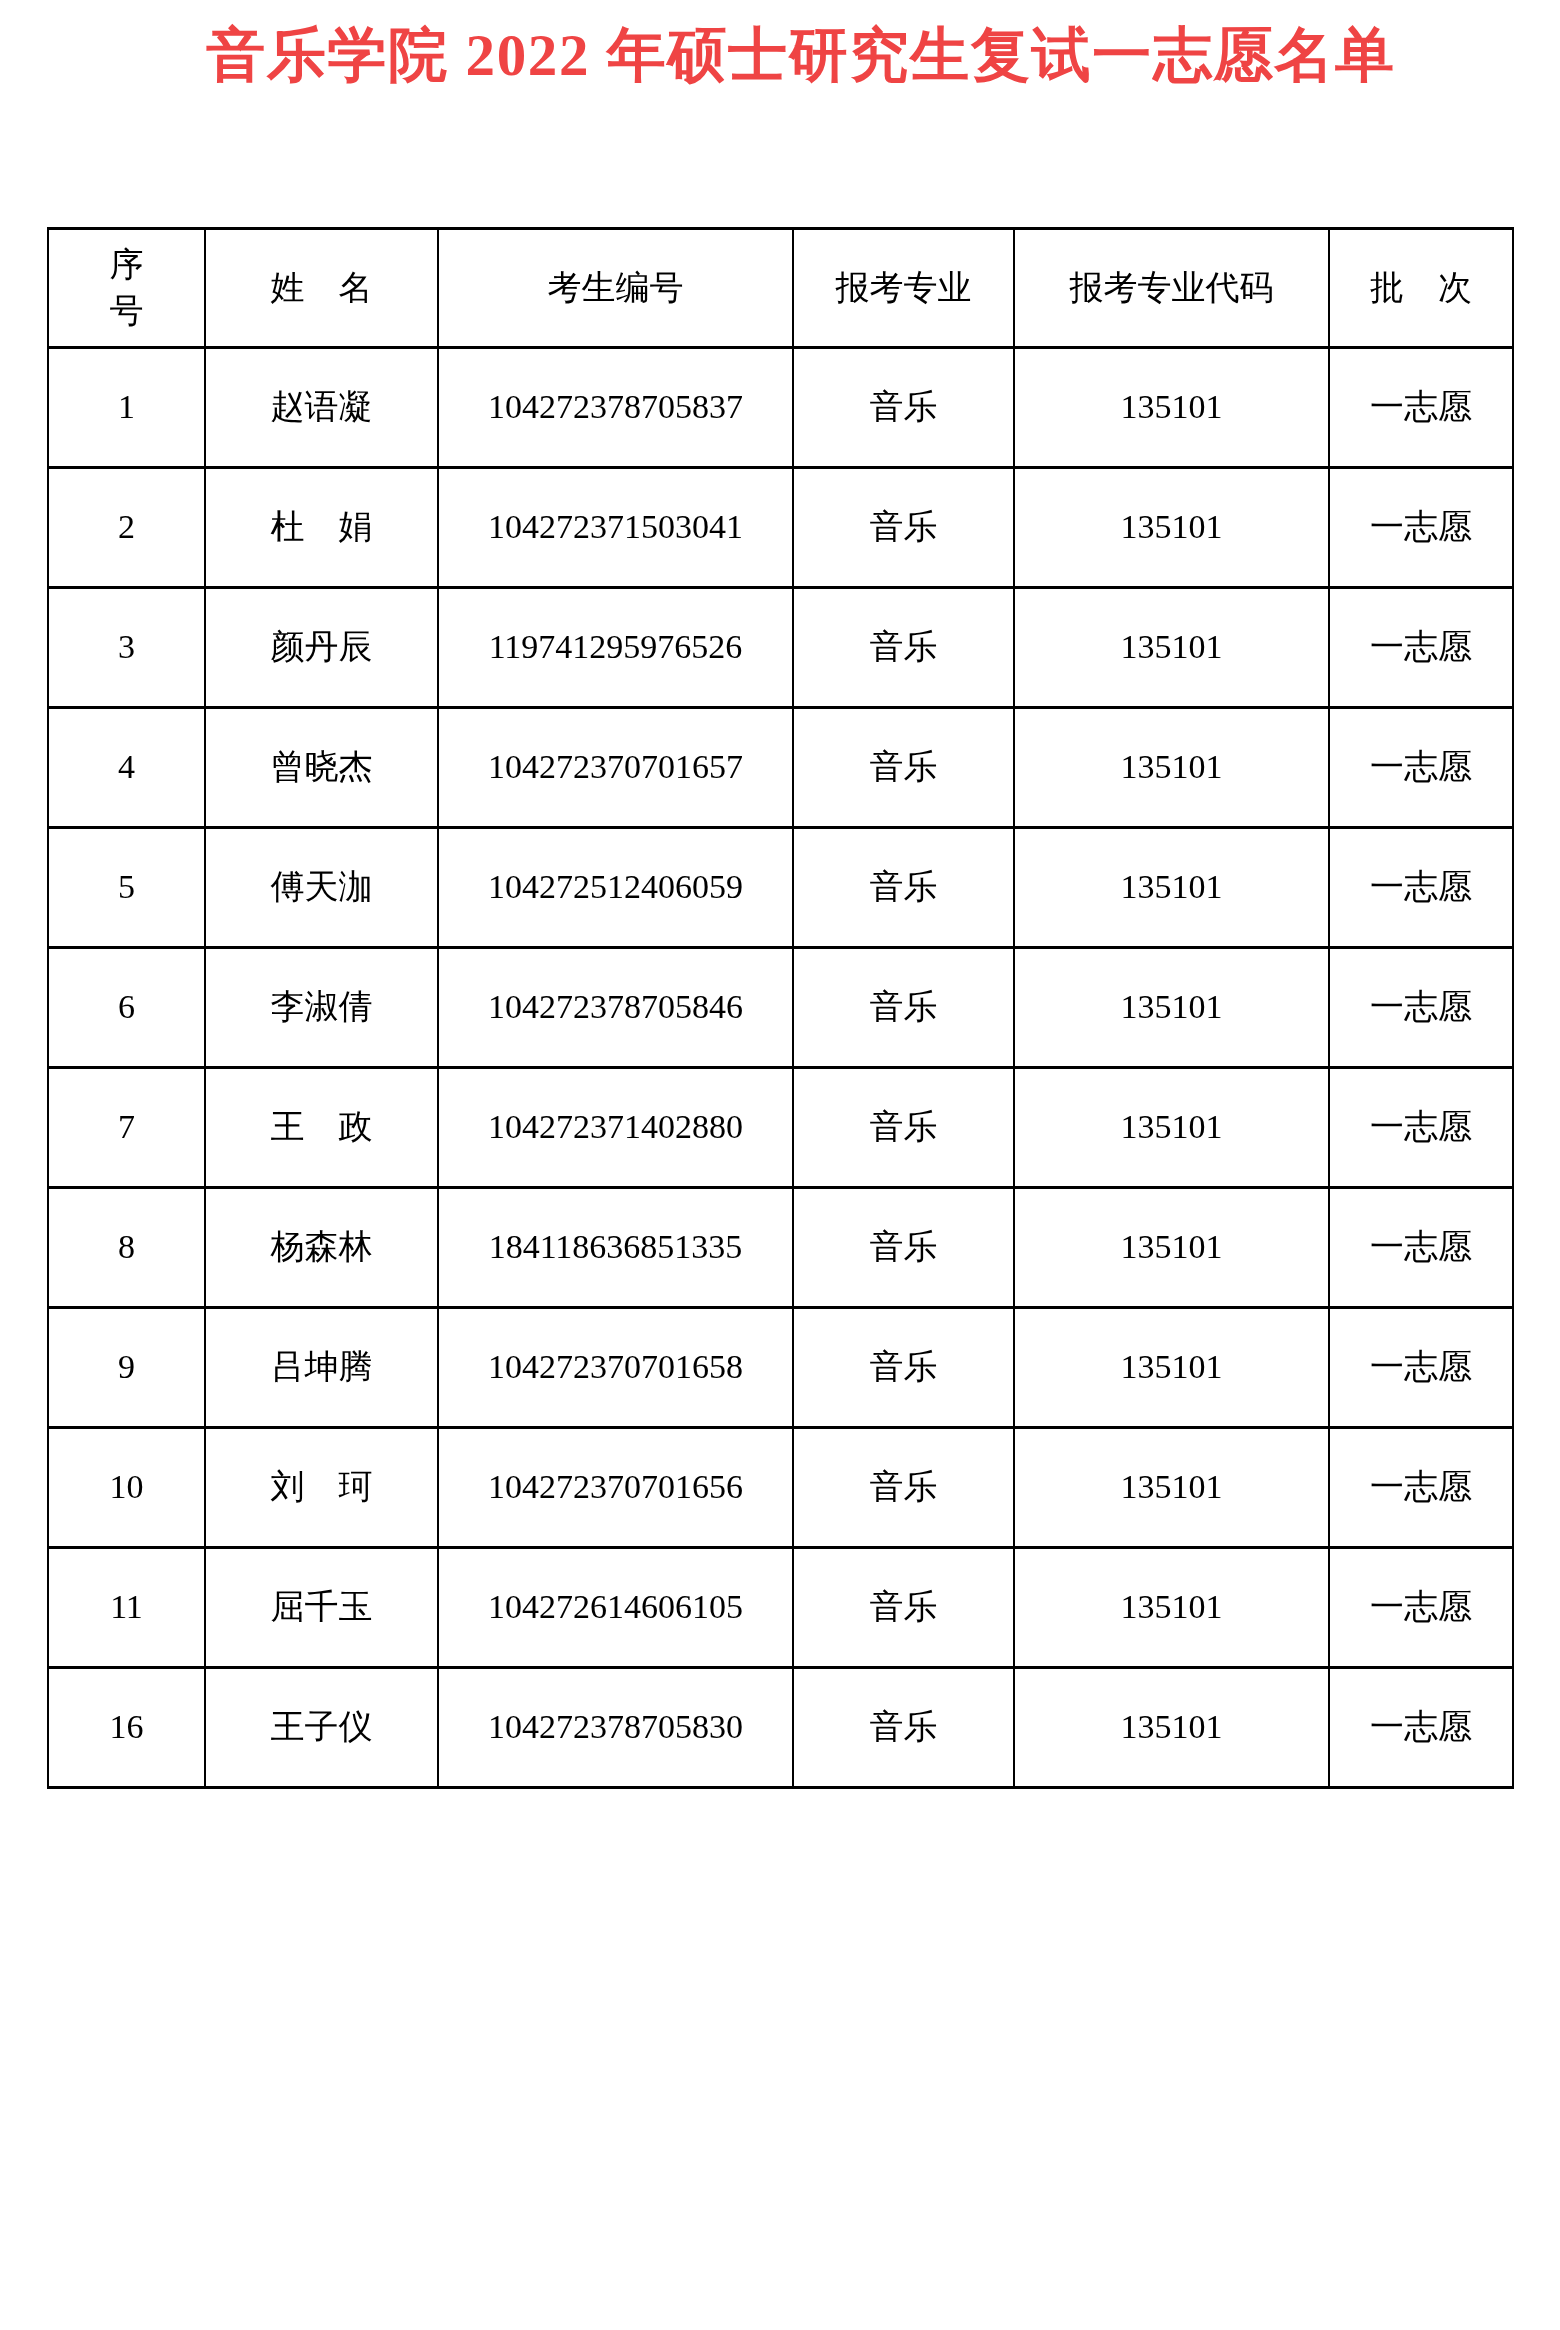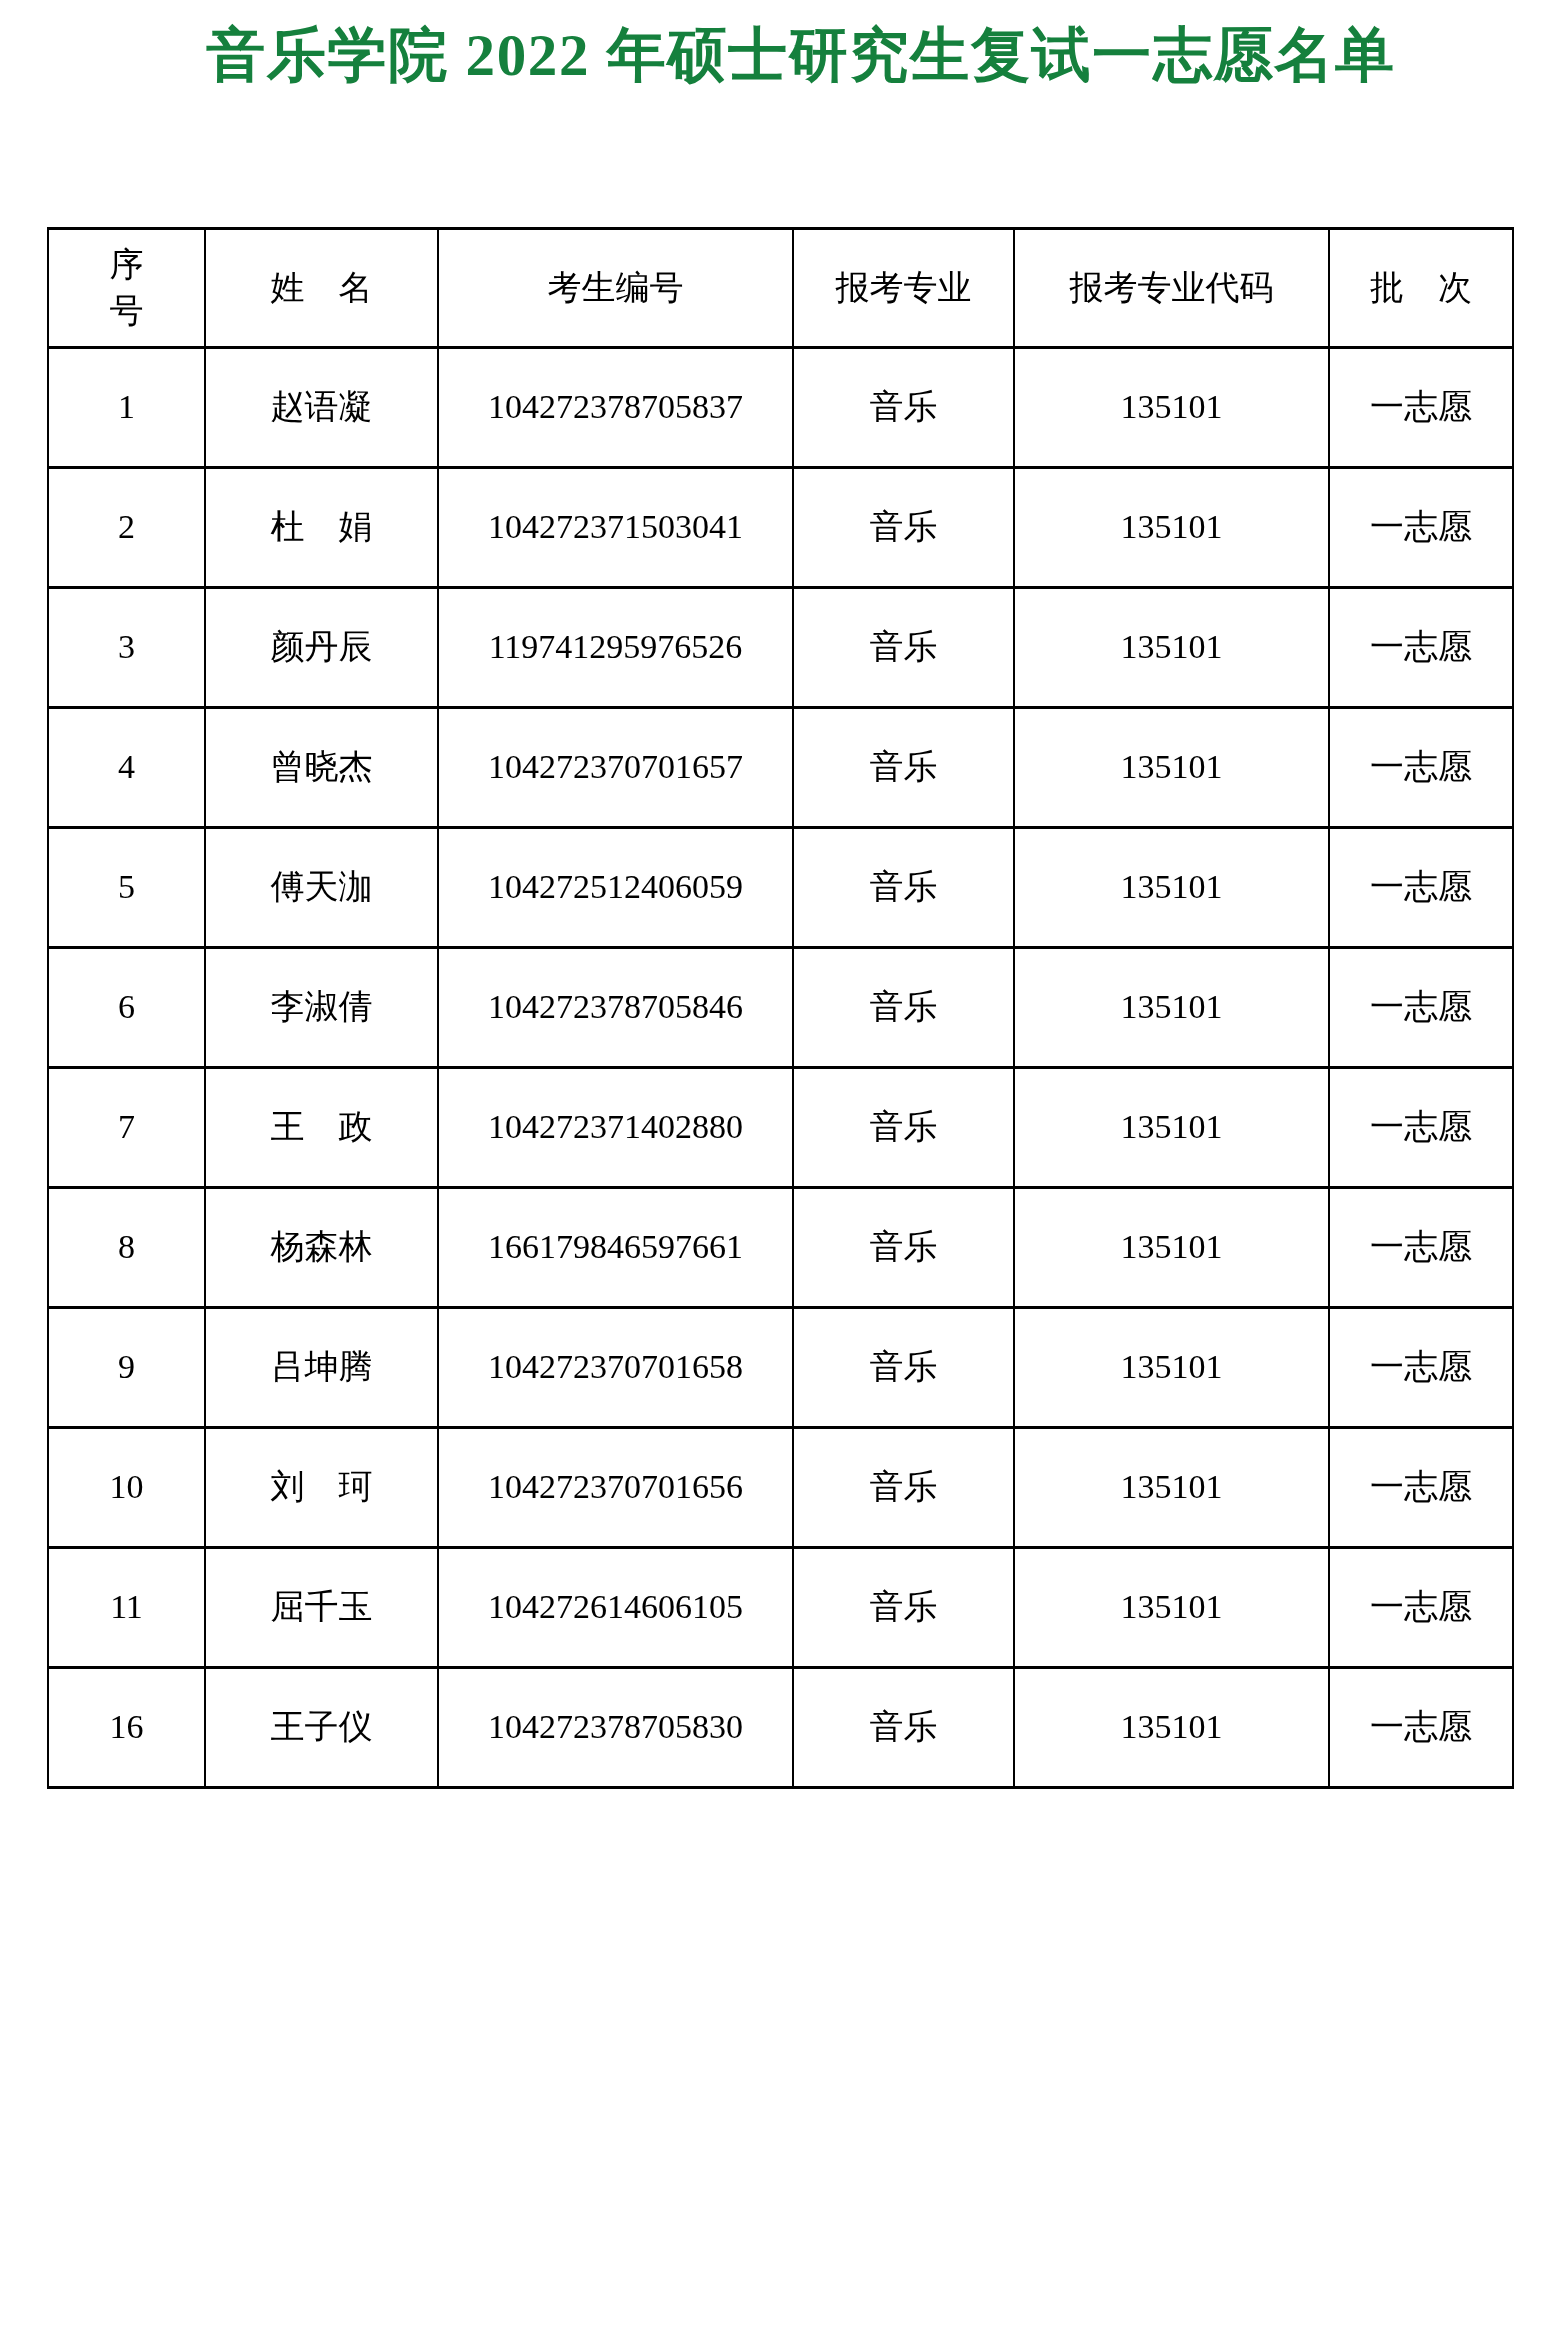--- a/index.html
+++ b/index.html
@@ -49,21 +49,21 @@
   col.c-id    { width: 355px; }
   col.c-major { width: 221px; }
   col.c-code  { width: 315px; }
   col.c-batch { width: 184px; }
 </style>
 </head>
 <body>
 
 <div class="page">
 
-  <h1 class="doc-title" style="color: #15803d; margin-left: 41px;">音乐学院 2022 年硕士研究生复试一志愿名单</h1>
+  <h1 class="doc-title" style="color: #ef4444; margin-left: 41px;">音乐学院 2022 年硕士研究生复试一志愿名单</h1>
 
   <table class="roster">
     <colgroup>
       <col class="c-index">
       <col class="c-name">
       <col class="c-id">
       <col class="c-major">
       <col class="c-code">
       <col class="c-batch">
     </colgroup>
@@ -131,21 +131,21 @@
       <td>7</td>
       <td>王　政</td>
       <td>104272371402880</td>
       <td>音乐</td>
       <td>135101</td>
       <td>一志愿</td>
     </tr>
         <tr>
       <td>8</td>
       <td>杨森林</td>
-      <td>166179846597661</td>
+      <td>184118636851335</td>
       <td>音乐</td>
       <td>135101</td>
       <td>一志愿</td>
     </tr>
         <tr>
       <td>9</td>
       <td>吕坤腾</td>
       <td>104272370701658</td>
       <td>音乐</td>
       <td>135101</td>

